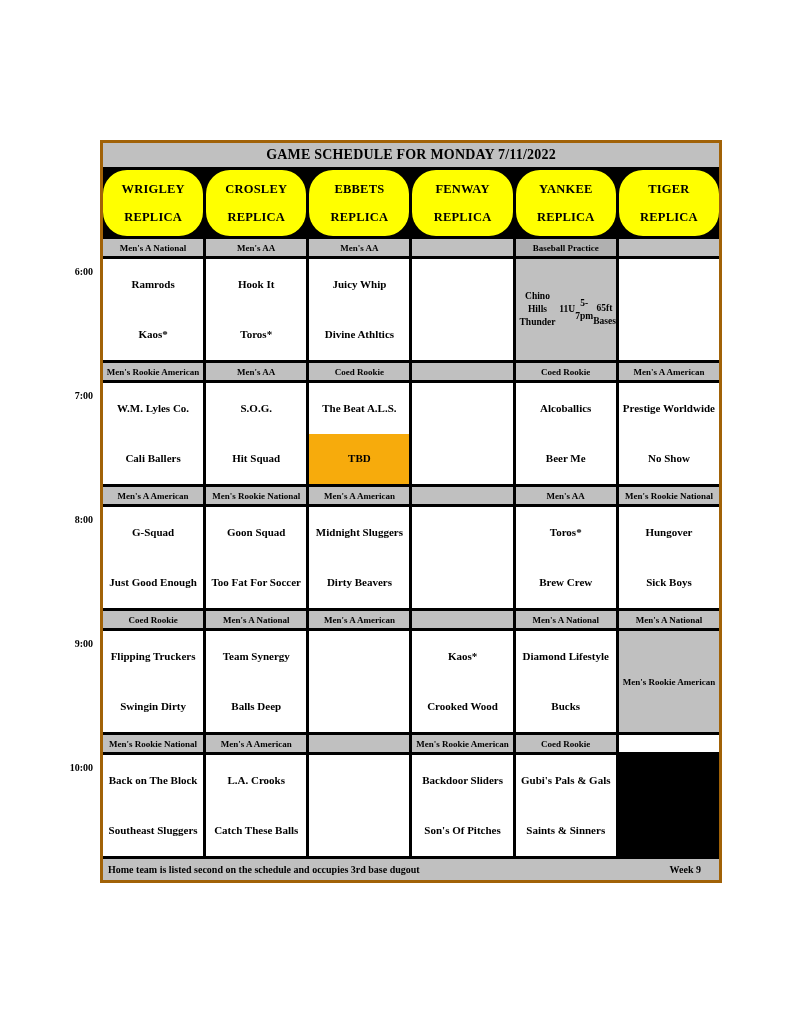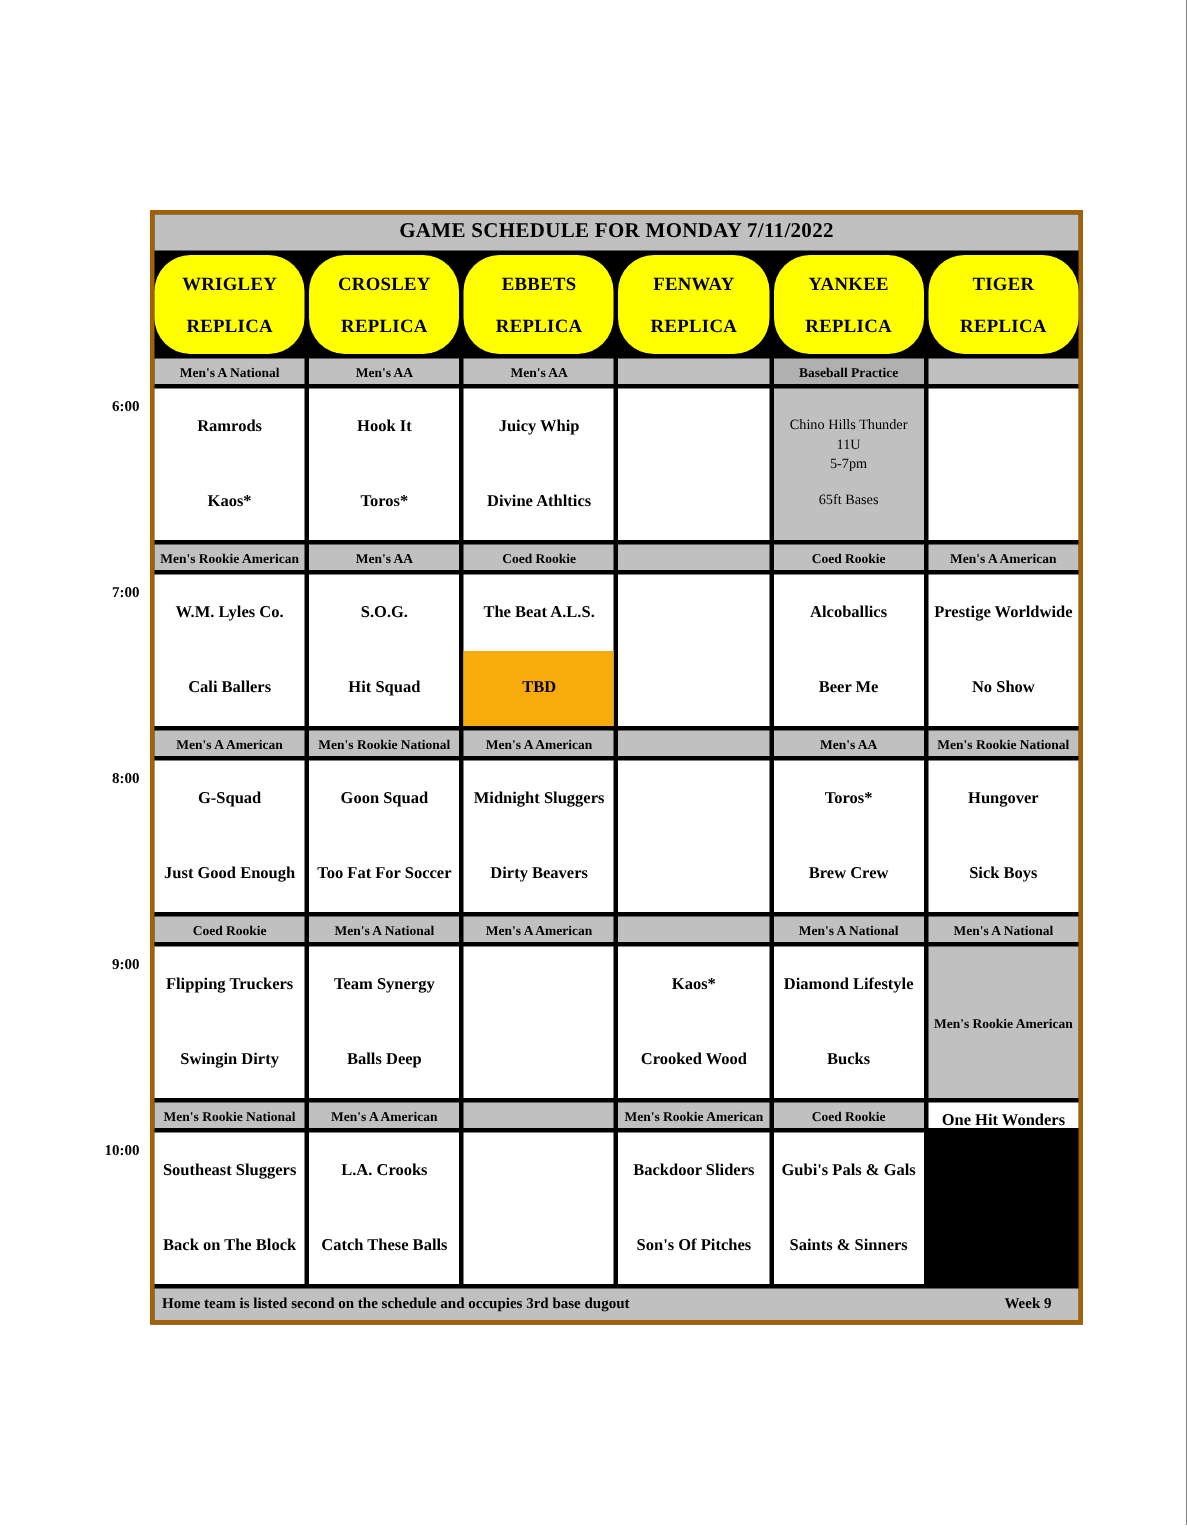--- a/index.html
+++ b/index.html
@@ -12,24 +12,24 @@
   .cell{background:#fff;}
   .title{grid-column:1/7;background:var(--band-gray,#C0C0C0);display:flex;align-items:center;justify-content:center;
          font-weight:bold;font-size:14px;letter-spacing:.2px;}
   .hdr{background:var(--header-yellow,#FFFF00);display:flex;flex-direction:column;align-items:center;justify-content:center;
        gap:13px;font-weight:bold;font-size:12.5px;letter-spacing:.2px;border-radius:24px;}
   .dv{background:var(--band-gray,#C0C0C0);display:flex;align-items:center;justify-content:center;
       font-weight:bold;font-size:9px;white-space:nowrap;overflow:hidden;}
   .dv.dark{background:var(--practice-gray,#B0B0B0);}
   .game{display:flex;flex-direction:column;}
   .slot{flex:1;display:flex;align-items:center;justify-content:center;text-align:center;
-        font-weight:bold;font-size:11px;line-height:1.2;padding:6px 1px;}
+        font-weight:bold;font-size:11px;line-height:1.2;padding:16px 1px;}
   .slot.orange{background:var(--tbd-orange,#F7AB0C);}
-  .practice{background:var(--band-gray,#C0C0C0);display:flex;flex-direction:column;align-items:center;justify-content:center;
-            font-weight:normal;font-size:9.5px;line-height:1.35;text-align:center;}
+  .practice{background:var(--band-gray,#C0C0C0);display:flex;flex-direction:row;align-items:center;justify-content:center;
+            font-weight:bold;font-size:9.5px;line-height:1.35;text-align:center;}
   .practice .last{margin-top:11px;}
   .foot{grid-column:1/7;background:var(--band-gray,#C0C0C0);display:flex;align-items:center;justify-content:space-between;
         font-weight:bold;font-size:10px;padding:0 18px 0 5px;}
   .time{position:absolute;left:0;width:93px;text-align:right;font-weight:bold;font-size:10px;}
   .t0{top:266px}.t1{top:390px}.t2{top:514px}.t3{top:638px}.t4{top:762px}
 </style>
 </head>
 <body>
 
 <div class="time t0">6:00</div>
@@ -258,22 +258,22 @@
     </div>
   <div class="cell dv">
       <span>Coed Rookie</span>
     </div>
 
   <div class="cell game">
     <div class="slot">One Hit Wonders</div>
     <div class="slot">Loud Pack</div>
   </div>
   <div class="cell game">
+    <div class="slot">Back on The Block</div>
     <div class="slot">Southeast Sluggers</div>
-    <div class="slot">Back on The Block</div>
   </div>
   <div class="cell game">
     <div class="slot">L.A. Crooks</div>
     <div class="slot">Catch These Balls</div>
   </div>
   <div class="cell game">
     <div class="slot"></div>
     <div class="slot"></div>
   </div>
   <div class="cell game">

